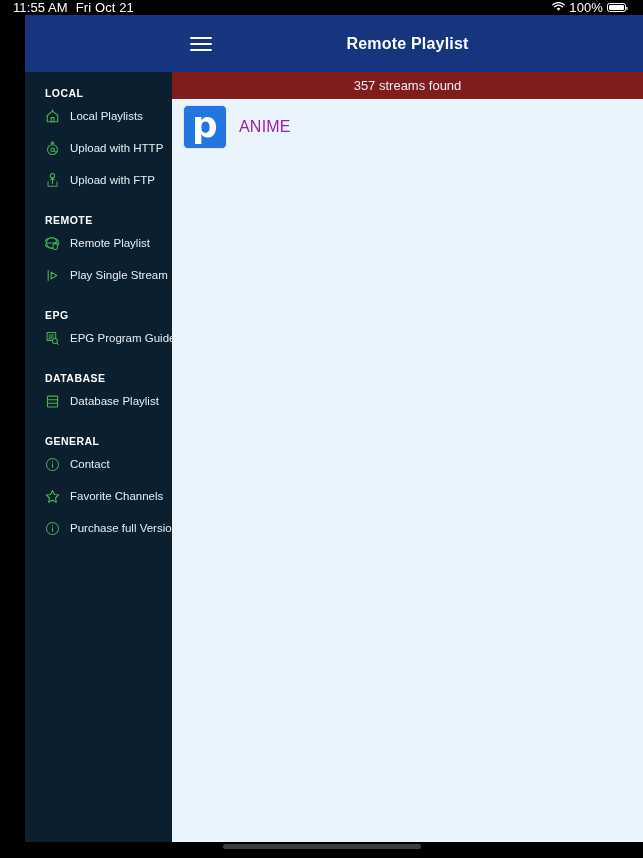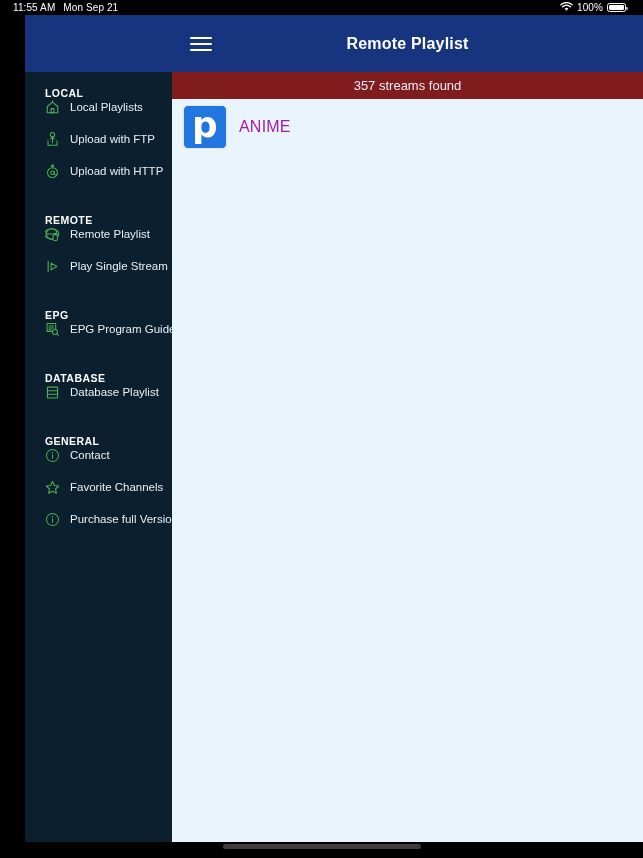--- a/index.html
+++ b/index.html
@@ -45,21 +45,21 @@
   }
   #status-right {
     position: absolute;
     right: 17px; top: 0;
     height: 15px;
     display: flex;
     align-items: center;
     gap: 4px;
     white-space: nowrap;
   }
-  .sb-text { font-size: 10px; letter-spacing: 0.1px; color: #ffffff; }
+  .sb-text { font-size: 13px; letter-spacing: 0.1px; color: #ffffff; }
 
   .wifi-icon { display:block; }
   .battery {
     position: relative;
     width: 19px; height: 9.5px;
     border: 1px solid #ffffff;
     border-radius: 2.5px;
     box-sizing: border-box;
   }
   .battery::after {
@@ -111,21 +111,21 @@
     letter-spacing: 0.45px;
     padding: 0 0 0 20px;
     margin: 0;
     line-height: 14px;
   }
   .section-block { margin-bottom: 2px; }
   .section-block.spaced { margin-top: 17px; }
 
   .nav-item {
     display: flex;
-    align-items: flex-start;
+    align-items: center;
     height: 32px;
     padding-left: 20px;
     gap: 10px;
     cursor: pointer;
     box-sizing: border-box;
   }
   .nav-icon {
     width: 15px; height: 15px;
     flex: 0 0 15px;
     display: flex;
@@ -246,21 +246,21 @@
   }
 </style>
 </head>
 <body>
 
 <div id="device">
 
   <div id="status-bar">
     <div id="status-left">
       <span class="sb-text">11:55 AM</span>
-      <span class="sb-text">Mon Sep 21</span>
+      <span class="sb-text">Fri Oct 21</span>
     </div>
     <div id="status-right">
       <span class="wifi-icon">
         <svg width="13" height="10" viewBox="0 0 13 10">
           <path d="M6.5 8.8 L4.6 6.6 A3 3 0 0 1 8.4 6.6 Z" fill="#ffffff"></path>
           <path d="M2.55 4.75 A6 6 0 0 1 10.45 4.75" stroke="#ffffff" stroke-width="1.3" fill="none" stroke-linecap="round"></path>
           <path d="M0.85 2.7 A8.6 8.6 0 0 1 12.15 2.7" stroke="#ffffff" stroke-width="1.3" fill="none" stroke-linecap="round"></path>
         </svg>
       </span>
       <span class="sb-text">100%</span>
@@ -284,39 +284,39 @@
                 <path d="M2.4 6.9 L8 2.3 L13.6 6.9 L13.6 13.6 L2.4 13.6 Z"></path>
                 <path d="M8 2.3 L8 0.9"></path>
                 <rect x="6.5" y="9.2" width="3" height="4.4"></rect>
               </svg>
             </span>
             <span class="nav-label">Local Playlists</span>
           </div>
           <div class="nav-item">
             <span class="nav-icon">
               <svg width="15" height="15" viewBox="0 0 16 16" fill="none" stroke="#4caf50" stroke-width="1.1" stroke-linejoin="round" stroke-linecap="round">
-                <circle cx="8" cy="2.9" r="2.3"></circle>
-                <path d="M8 5.2 L8 11.4"></path>
-                <path d="M6.2 7.3 L8 5.4 L9.8 7.3"></path>
-                <path d="M3.2 9.3 L3.2 14.2 L12.8 14.2 L12.8 9.3"></path>
-              </svg>
-            </span>
-            <span class="nav-label">Upload with FTP</span>
-          </div>
-          <div class="nav-item">
-            <span class="nav-icon">
-              <svg width="15" height="15" viewBox="0 0 16 16" fill="none" stroke="#4caf50" stroke-width="1.1" stroke-linejoin="round" stroke-linecap="round">
                 <circle cx="8" cy="9.2" r="5.3"></circle>
                 <circle cx="8" cy="9.4" r="1.9"></circle>
                 <path d="M9.9 7.9 L9.9 10.6 A1.5 1.5 0 0 0 12.4 11.2"></path>
                 <path d="M8 3.9 L8 0.9"></path>
                 <path d="M6.5 2.5 L8 0.9 L9.5 2.5"></path>
               </svg>
             </span>
             <span class="nav-label">Upload with HTTP</span>
+          </div>
+          <div class="nav-item">
+            <span class="nav-icon">
+              <svg width="15" height="15" viewBox="0 0 16 16" fill="none" stroke="#4caf50" stroke-width="1.1" stroke-linejoin="round" stroke-linecap="round">
+                <circle cx="8" cy="2.9" r="2.3"></circle>
+                <path d="M8 5.2 L8 11.4"></path>
+                <path d="M6.2 7.3 L8 5.4 L9.8 7.3"></path>
+                <path d="M3.2 9.3 L3.2 14.2 L12.8 14.2 L12.8 9.3"></path>
+              </svg>
+            </span>
+            <span class="nav-label">Upload with FTP</span>
           </div>
         </div>
 
         <div class="section-block spaced">
           <div class="section-title">REMOTE</div>
           <div class="nav-item">
             <span class="nav-icon">
               <svg width="15" height="15" viewBox="0 0 16 16" fill="none" stroke="#4caf50" stroke-width="1.1" stroke-linejoin="round" stroke-linecap="round">
                 <circle cx="7.2" cy="7.4" r="5.6"></circle>
                 <path d="M1.6 7.4 L12.8 7.4"></path>

